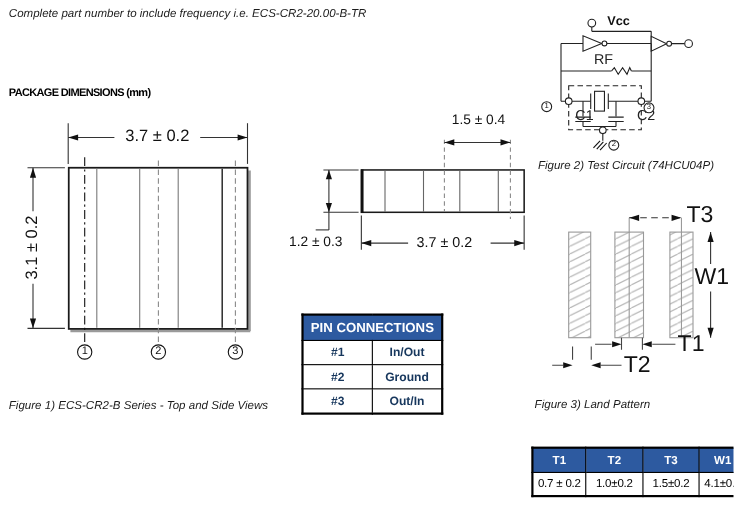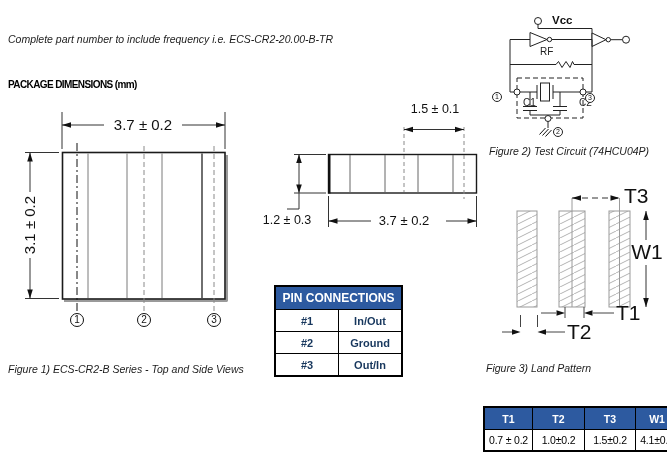--- a/index.html
+++ b/index.html
@@ -12,21 +12,21 @@
   .caption{font-style:italic;font-size:10.5px;color:#1c1c1c;}
   .dim-lg{font-size:15px;color:#111;}
   .dim-md{font-size:12.5px;color:#111;}
   .dim-bot{font-size:13px;color:#111;}
   .tlabel{font-size:21px;color:#111;}
   .rot{transform:translate(-50%,-50%) rotate(-90deg);}
   .pinc{position:absolute;width:14px;height:14px;box-sizing:border-box;border:1.4px solid #111;
         border-radius:50%;background:#fff;font-size:10px;line-height:11px;text-align:center;}
   .cpin{position:absolute;width:10px;height:10px;box-sizing:border-box;border:1px solid #222;
         border-radius:50%;background:#fff;font-size:7px;line-height:8px;text-align:center;}
-  .clabel{font-size:10px;color:#222;}
+  .clabel{font-size:13px;color:#222;}
   .vcc{font-size:11.5px;font-weight:bold;color:#111;}
   table{border-collapse:collapse;position:absolute;table-layout:fixed;}
   .pin-table{left:274px;top:285px;width:129px;border:2px solid #000;}
   .pin-table th{background:#2d5aa0;color:#fff;font-size:12px;font-weight:bold;height:20px;
         border:1.5px solid #000;margin-top:40px;}
   .pin-table td{height:19px;border:1.5px solid #000;text-align:center;
         font-size:11px;font-weight:bold;color:#17375d;background:#fff;}
   .dim-table{left:483px;top:406px;width:182px;border:2px solid #000;}
   .dim-table th{background:#2d5aa0;color:#fff;font-size:10.5px;font-weight:bold;
         border:1.4px solid #000;height:19px;}
@@ -203,26 +203,26 @@
         <line x1="520.5" y1="315" x2="520.5" y2="327"></line>
         <line x1="537.5" y1="315" x2="537.5" y2="327"></line>
         <line x1="502" y1="332" x2="512" y2="332"></line>
         <line x1="546" y1="332" x2="565" y2="332"></line>
       </g>
       <polygon points="520.5,332 512,329.3 512,334.7" fill="#111"></polygon>
       <polygon points="537.5,332 546,329.3 546,334.7" fill="#111"></polygon>
     </g>
   </svg>
 
-  <span class="abs note" style="left:8px;top:6px;margin-top:27px;">Complete part number to include frequency i.e. ECS-CR2-20.00-B-TR</span>
+  <span class="abs note" style="left:8px;top:6px;">Complete part number to include frequency i.e. ECS-CR2-20.00-B-TR</span>
   <span class="abs heading" style="left:8px;top:79px;">PACKAGE DIMENSIONS (mm)</span>
 
   <span class="ctr dim-lg" style="left:143px;top:124px;">3.7 ± 0.2</span>
   <span class="ctr dim-lg rot" style="left:29px;top:225px;">3.1 ± 0.2</span>
-  <span class="ctr dim-md" style="left:435px;top:109px;">1.5 ± 0.1</span>
+  <span class="ctr dim-md" style="left:435px;top:109px;">1.5 ± 0.4</span>
   <span class="ctr dim-md" style="left:287px;top:220px;">1.2 ± 0.3</span>
   <span class="ctr dim-bot" style="left:404px;top:220px;">3.7 ± 0.2</span>
 
   <span class="pinc" style="left:70px;top:313px;">1</span>
   <span class="pinc" style="left:137px;top:313px;">2</span>
   <span class="pinc" style="left:207px;top:313px;">3</span>
 
   <span class="abs caption" style="left:8px;top:363px;">Figure 1) ECS-CR2-B Series - Top and Side Views</span>
 
   <span class="abs vcc" style="left:552px;top:14px;">Vcc</span>

